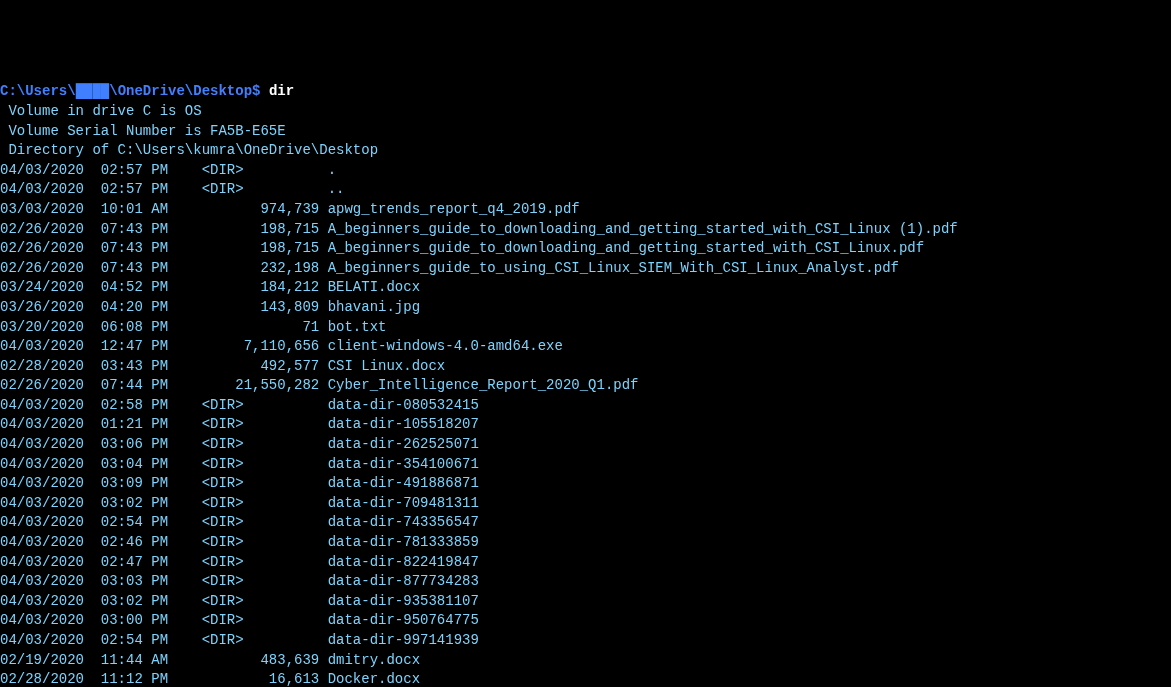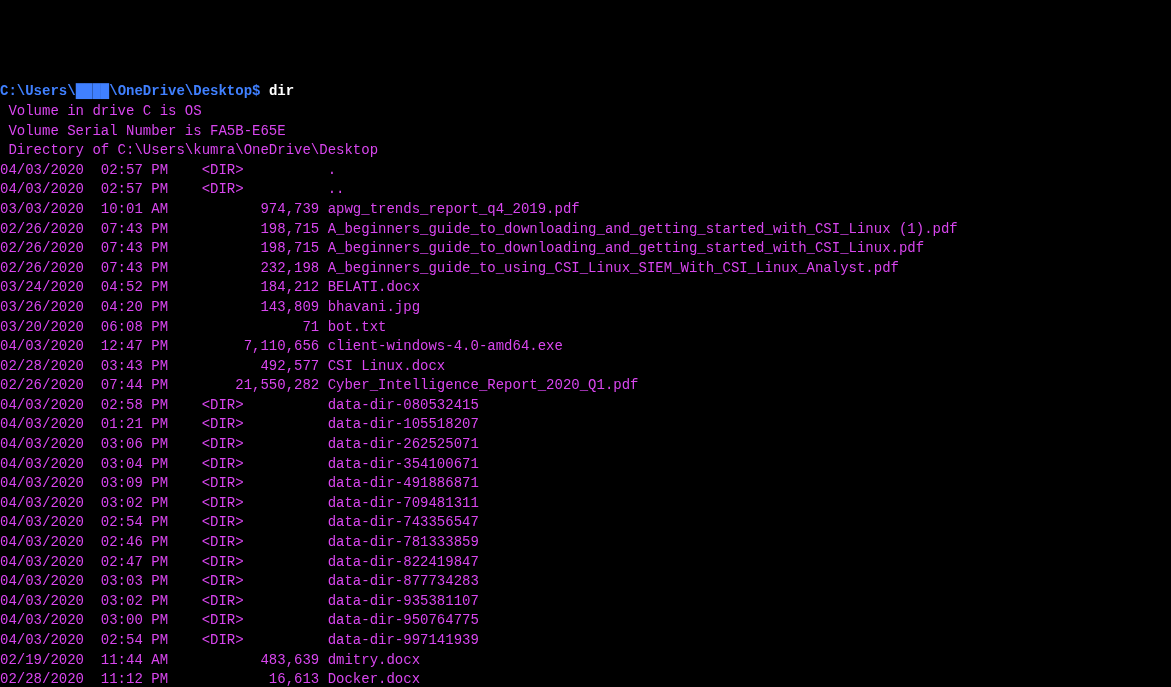--- a/index.html
+++ b/index.html
@@ -26,21 +26,21 @@
     .prompt-dollar {
       color: #4080ff;
       font-weight: bold;
     }
     .command {
       color: #ffffff;
       font-weight: bold;
       font-family: Liberation Mono, monospace;
     }
     .output {
-      color: #d946ef;
+      color: #7dd3fc;
     }
     .row {
       display: block;
     }
   </style>
 </head>
 <body>
 
 
 

